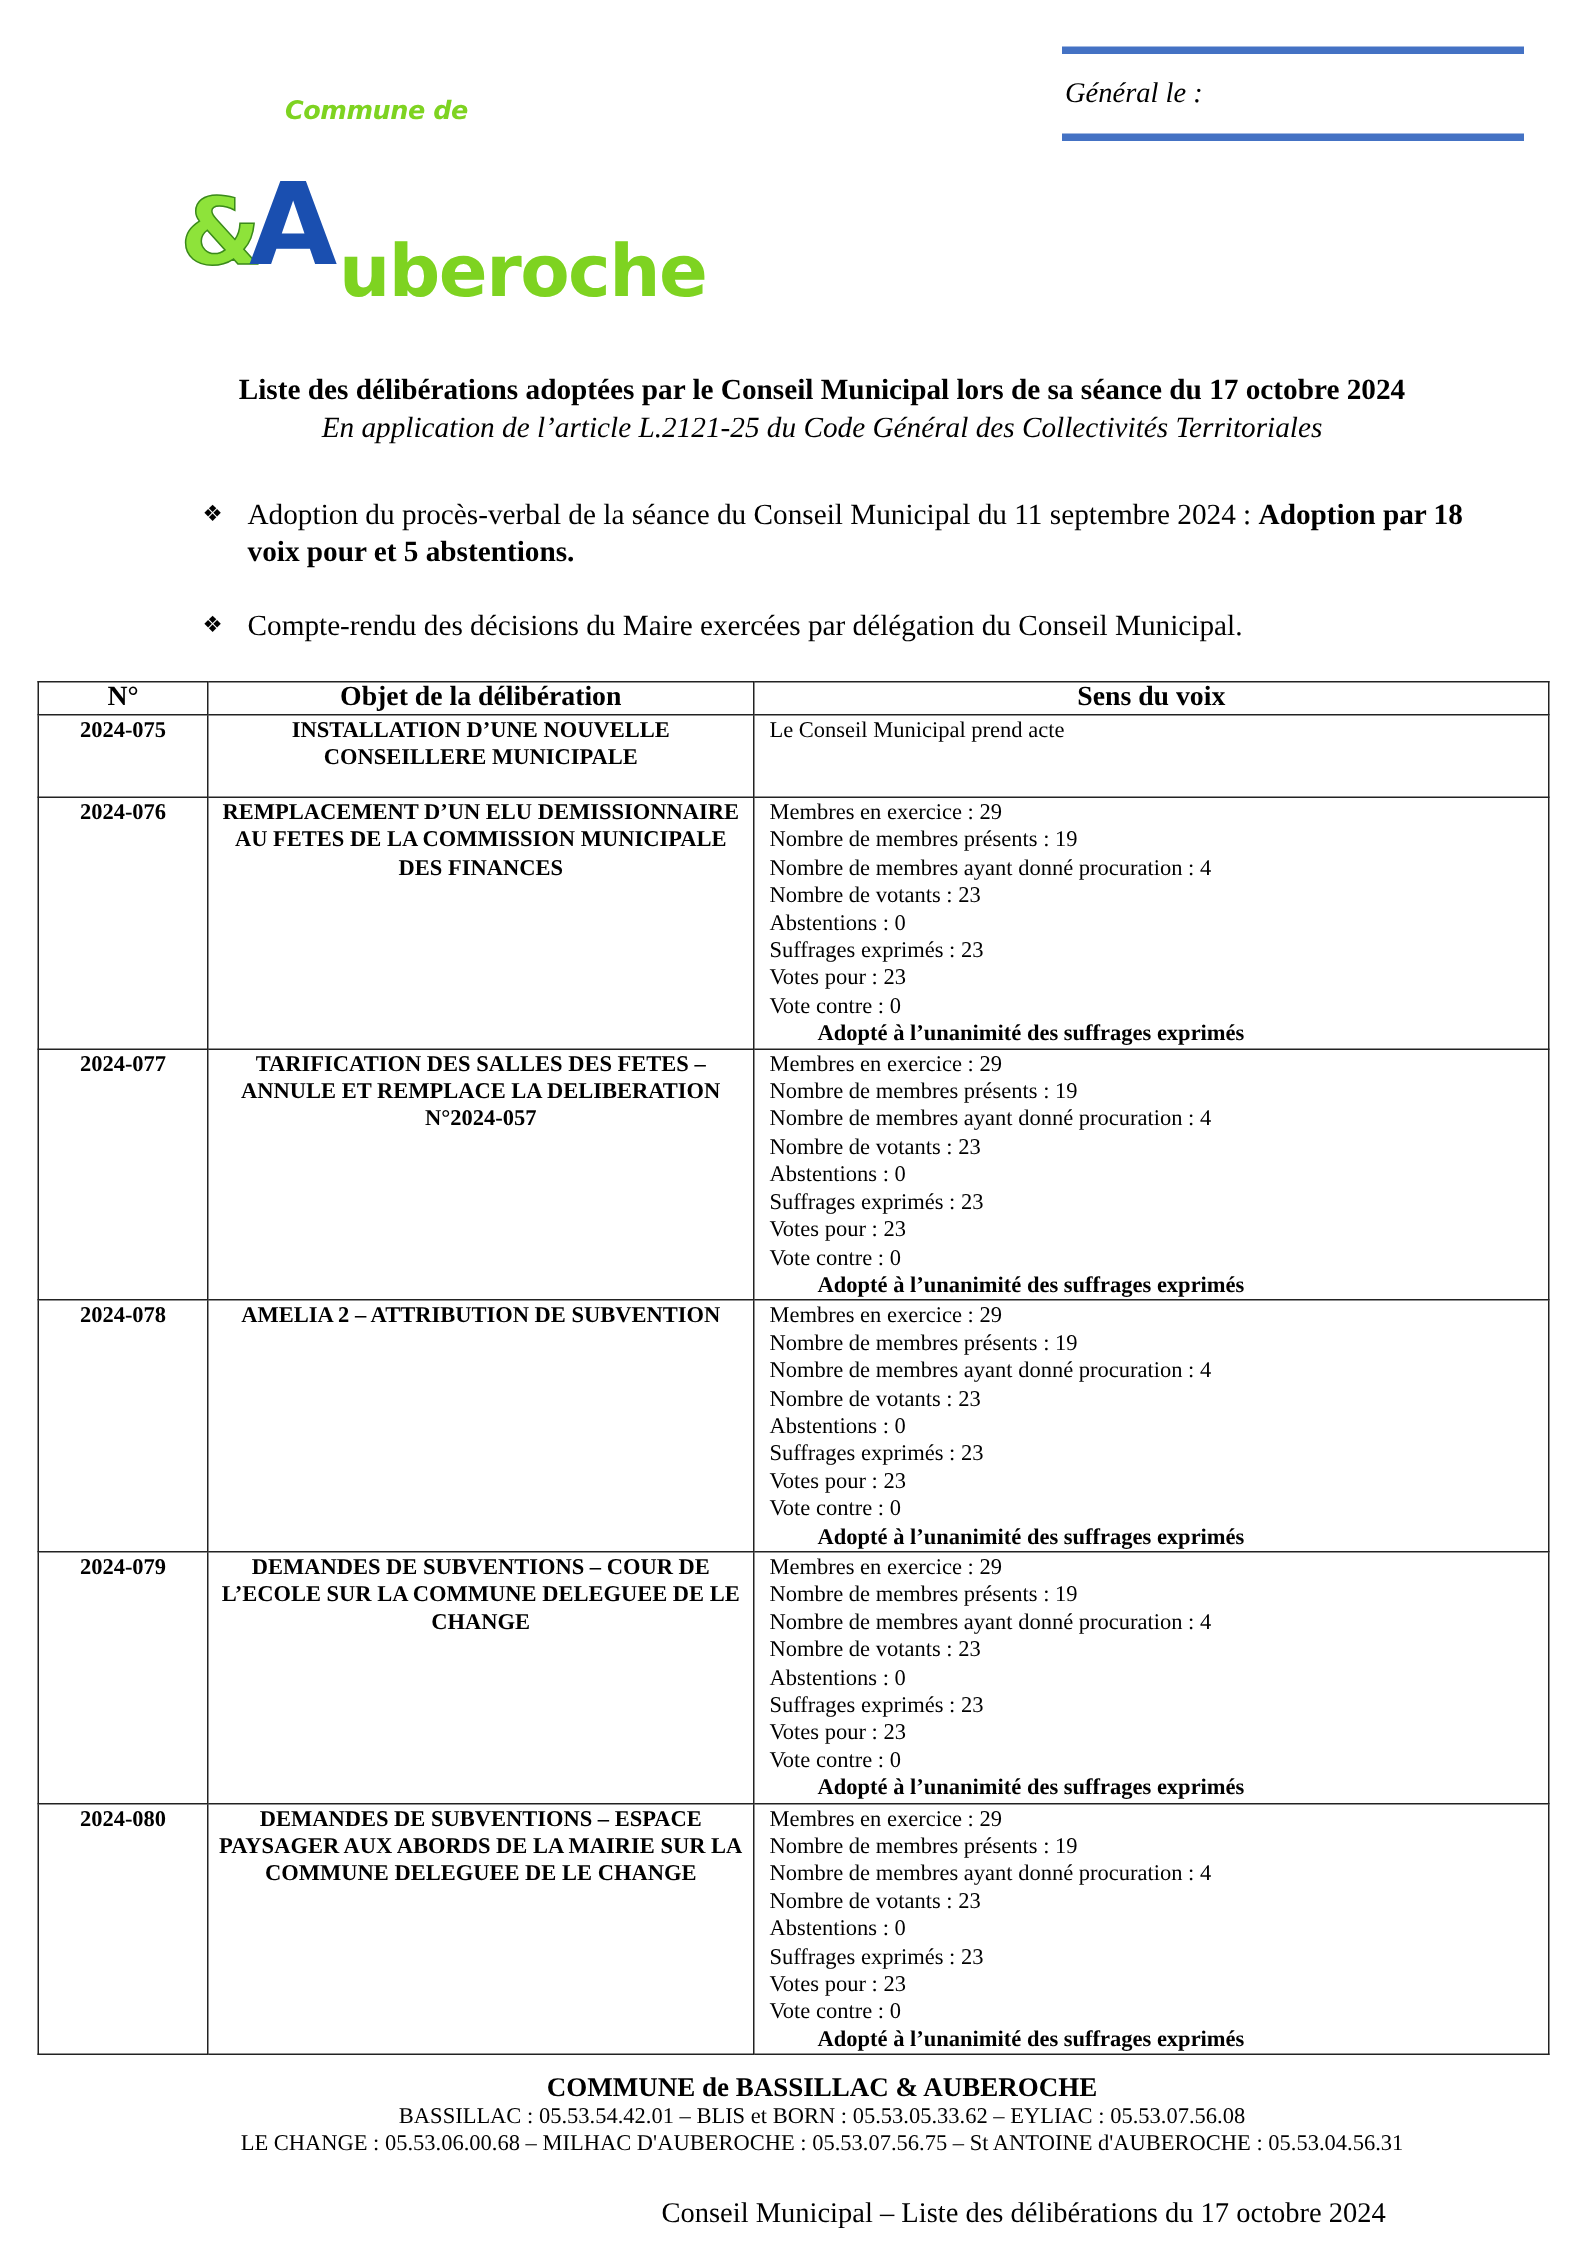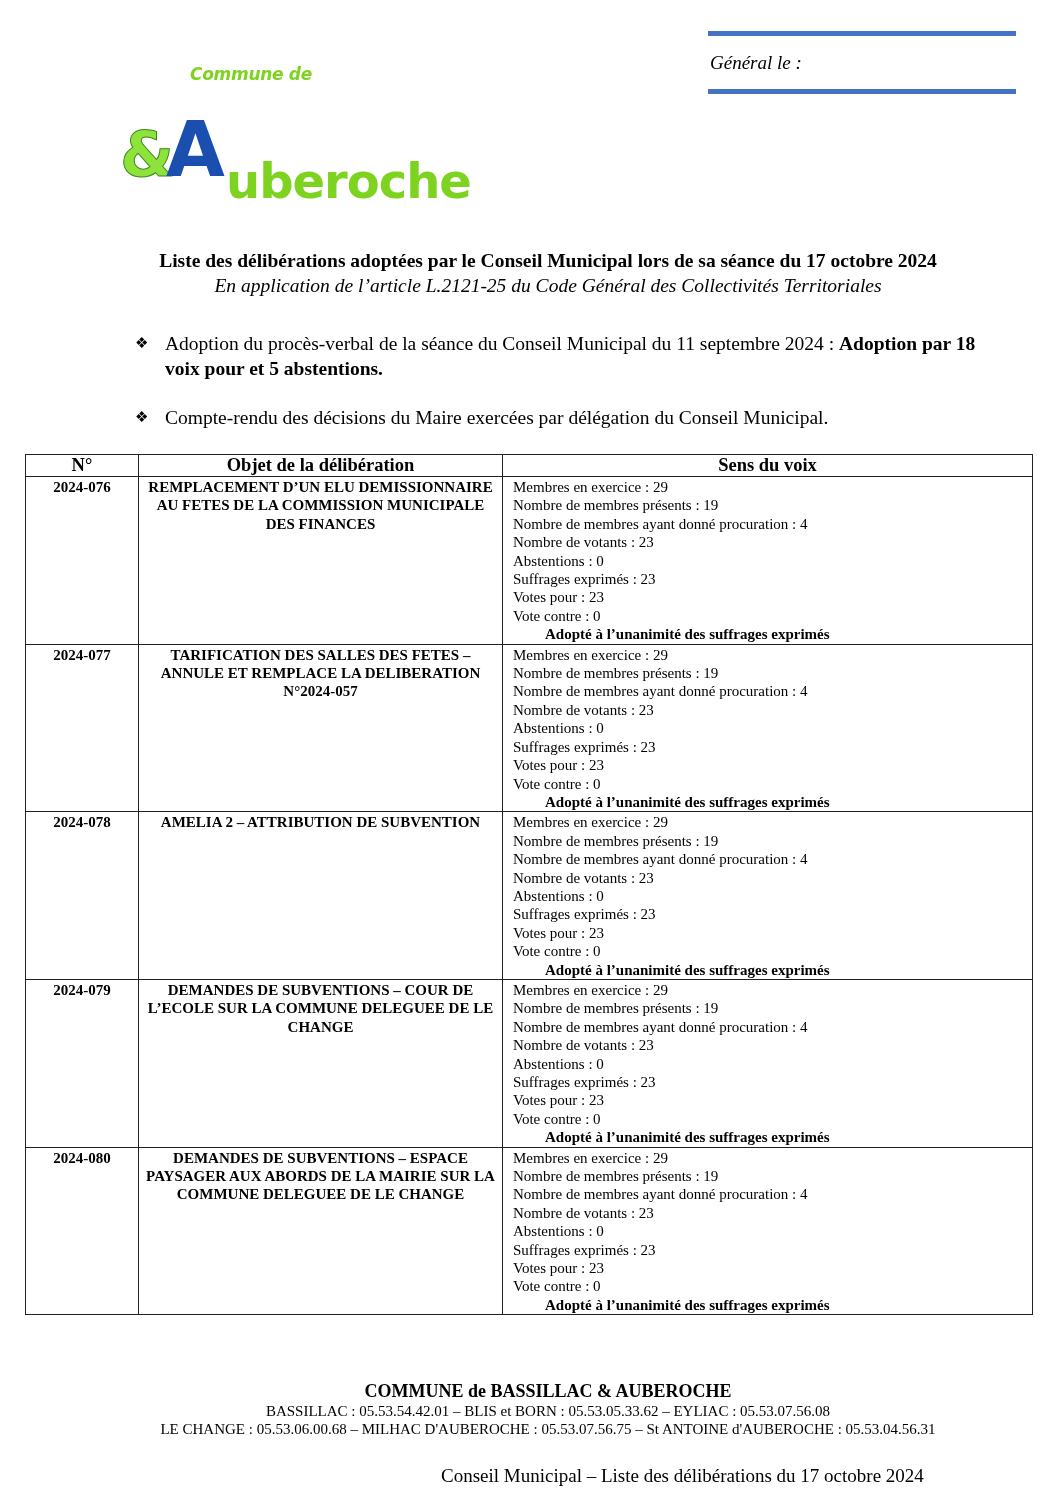--- a/index.html
+++ b/index.html
@@ -76,20 +76,27 @@
 
 <table id="table">
   <thead>
     <tr>
       <th style="width:112px">N°</th>
       <th style="width:351px">Objet de la délibération</th>
       <th>Sens du voix</th>
     </tr>
   </thead>
   <tbody id="tbody">
+      <tr style="height: 55px;">
+        <td class="c-num">2024-075</td>
+        <td class="c-obj">INSTALLATION D’UNE NOUVELLE CONSEILLERE MUNICIPALE</td>
+        <td class="c-vote">
+          <span class="vl">Le Conseil Municipal prend acte</span>
+        </td>
+      </tr>
       <tr style="height: 166px;">
         <td class="c-num">2024-076</td>
         <td class="c-obj">REMPLACEMENT D’UN ELU DEMISSIONNAIRE AU FETES DE LA COMMISSION MUNICIPALE DES FINANCES</td>
         <td class="c-vote">
           <span class="vl">Membres en exercice : 29</span>
           <span class="vl">Nombre de membres présents : 19</span>
           <span class="vl">Nombre de membres ayant donné procuration : 4</span>
           <span class="vl">Nombre de votants : 23</span>
           <span class="vl">Abstentions : 0</span>
           <span class="vl">Suffrages exprimés : 23</span>

